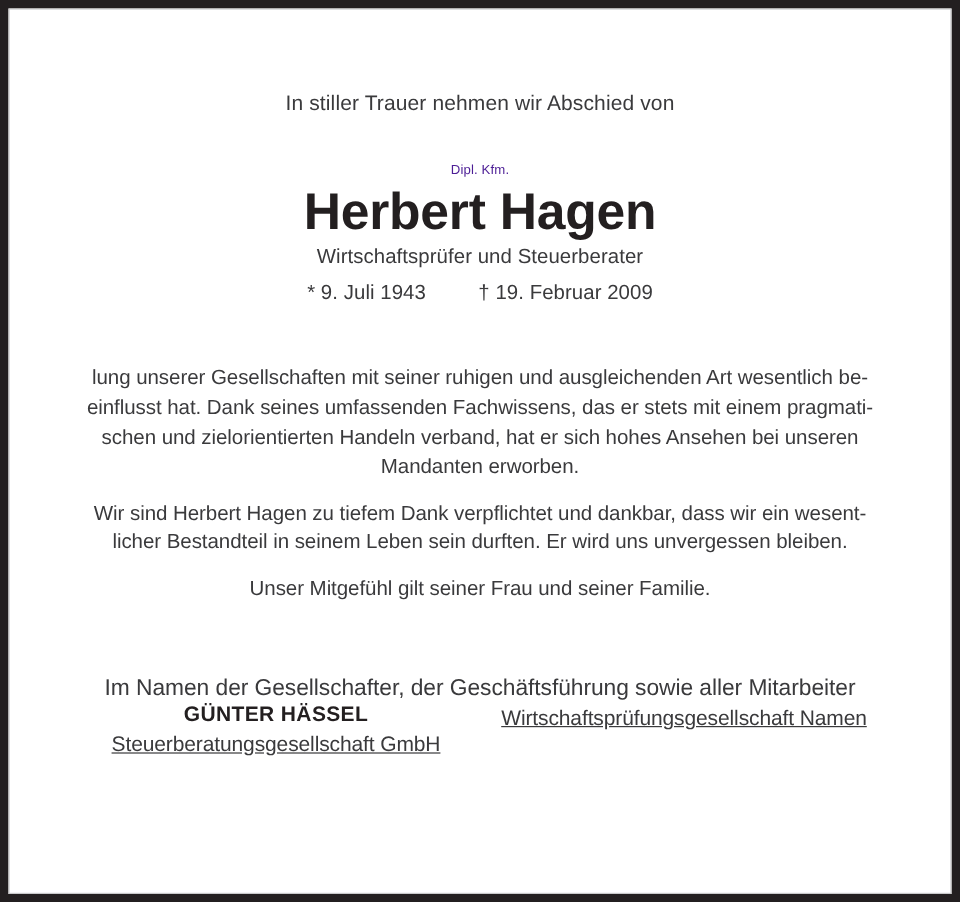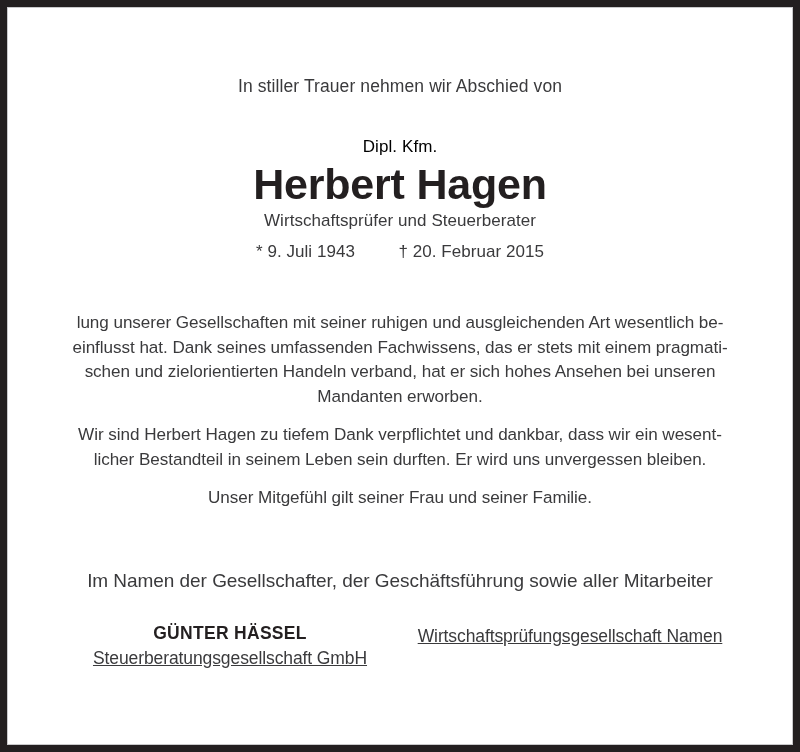--- a/index.html
+++ b/index.html
@@ -57,22 +57,22 @@
     line-height: 1.2;
   }
 
   
   .name-block {
     text-align: center;
     margin-top: 39px;
   }
 
   .prefix-title {
-    font-size: 17px;
-    color: #000000;
+    font-size: 11px;
+    color: #4c1d95;
     line-height: 1.25;
     letter-spacing: 0.1px;
   }
 
   .full-name {
     font-size: 43px;
     font-weight: 600;
     color: #231f20;
     line-height: 1.12;
     letter-spacing: -0.2px;
@@ -128,21 +128,20 @@
     font-size: 19px;
     color: #3a3a3c;
     margin-top: 58px;
     line-height: 1.25;
     letter-spacing: -0.05px;
   }
 
   .signatories {
     display: flex;
     justify-content: center;
-    margin-top: 30px;
   }
 
   .signatory {
     flex: 0 0 50%;
     text-align: center;
     padding: 0 6px;
     box-sizing: border-box;
   }
 
   .sig-name {
@@ -174,21 +173,21 @@
 
     <div class="name-block">
       <div class="prefix-title">Dipl. Kfm.</div>
       <div class="full-name">Herbert Hagen</div>
       <div class="profession">Wirtschaftsprüfer und Steuerberater</div>
       <div class="life-dates">
         <span>*</span>
         <span>9. Juli 1943</span>
         <span class="date-gap"></span>
         <span>†</span>
-        <span>20. Februar 2015</span>
+        <span>19. Februar 2009</span>
       </div>
     </div>
 
     <div class="body-text">
 
       <div class="para">
         <span class="ln">lung unserer Gesellschaften mit seiner ruhigen und ausgleichenden Art wesentlich be-</span>
         <span class="ln">einflusst hat. Dank seines umfassenden Fachwissens, das er stets mit einem pragmati-</span>
         <span class="ln">schen und zielorientierten Handeln verband, hat er sich hohes Ansehen bei unseren</span>
         <span class="ln">Mandanten erworben.</span>

